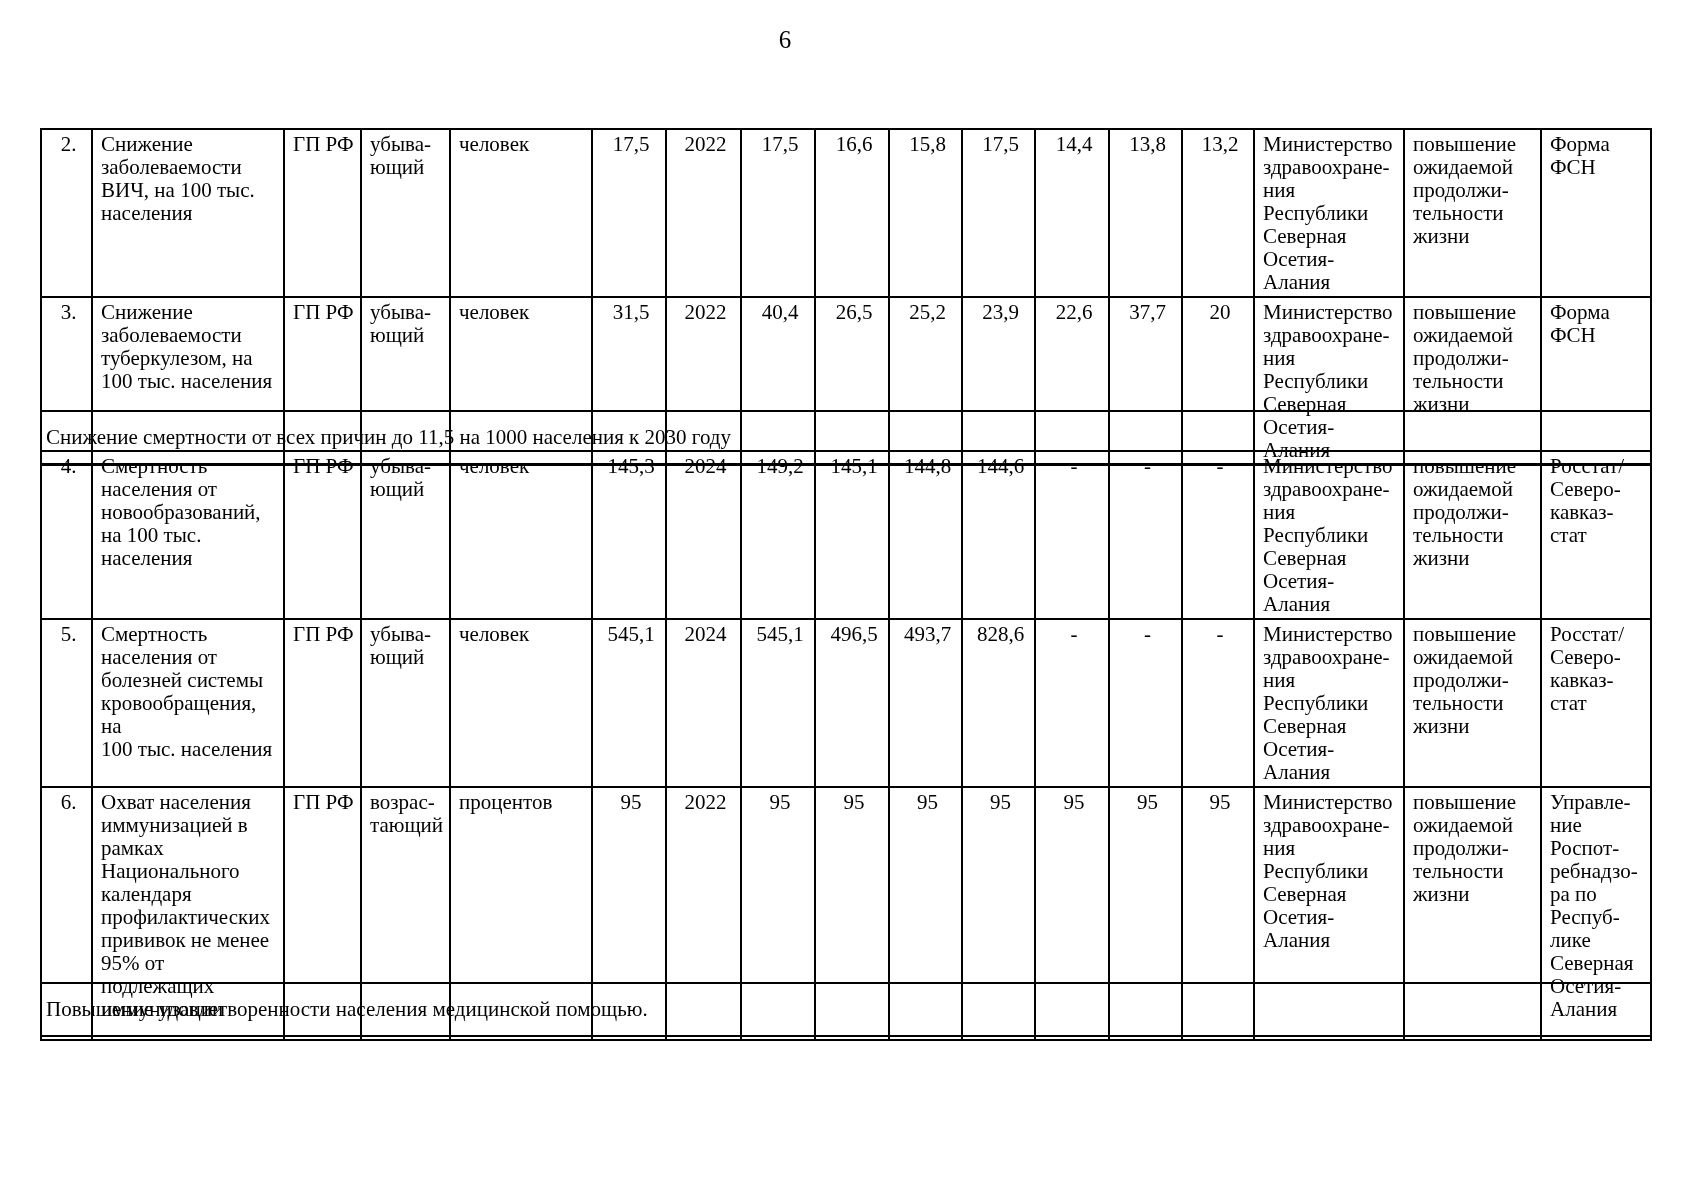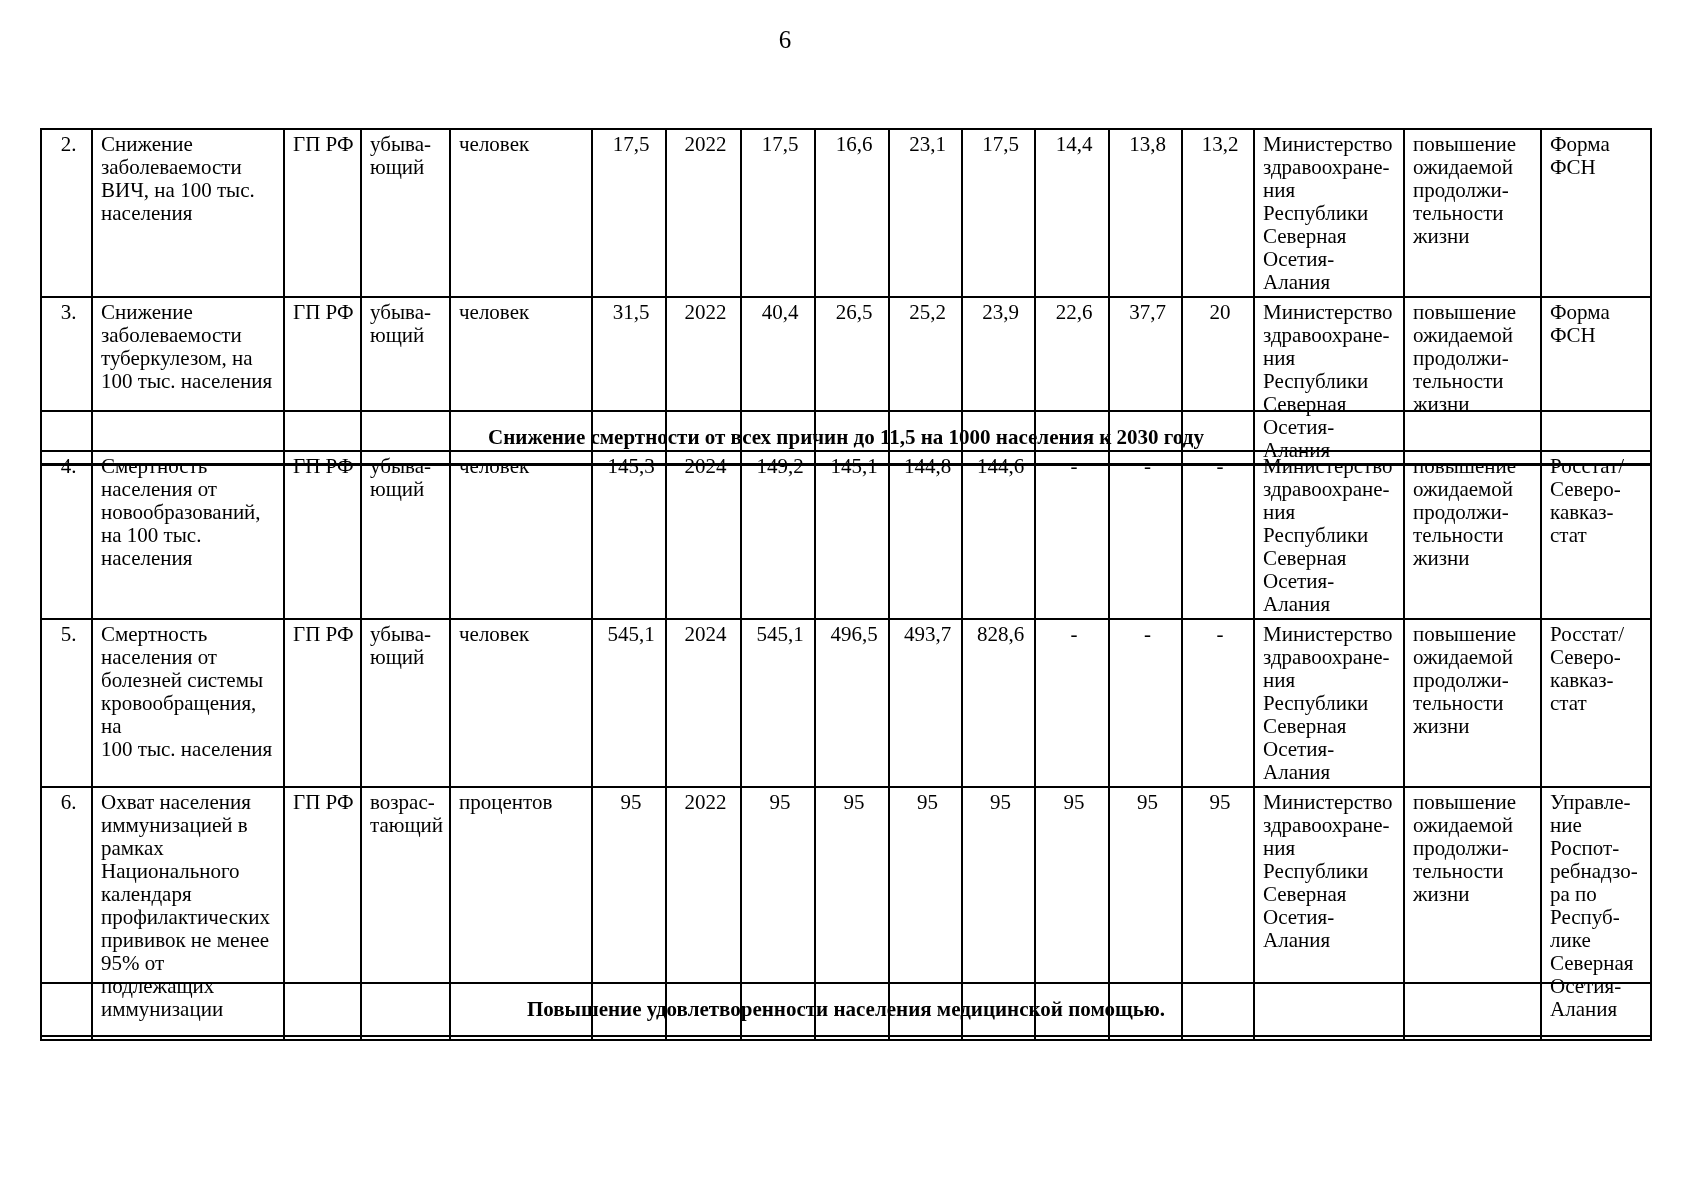--- a/index.html
+++ b/index.html
@@ -28,24 +28,23 @@
     font-size:21px;
     line-height:23px;
     white-space:pre-line;
     overflow:hidden;
     word-wrap:break-word;
   }
   td.num  { text-align:center; padding-left:2px; padding-right:2px; }
   td.c    { text-align:center; padding-left:2px; padding-right:2px; }
   td.va-mid { vertical-align:middle; }
   table.band td {
-    text-align:center;
+    text-align:left;
     vertical-align:middle;
     padding:14px 4px;
-    font-weight:bold;
   }
   #t1 { top:128px; }
   #band1 { top:410px; }
   #t2 { top:450px; }
   #band2 { top:982px; }
 </style>
 </head>
 <body>
 
 <div class="page">
@@ -80,21 +79,21 @@
 ВИЧ, на 100 тыс.
 населения</td>
       <td>ГП РФ</td>
       <td>убыва-
 ющий</td>
       <td>человек</td>
       <td class="c">17,5</td>
       <td class="c">2022</td>
       <td class="c">17,5</td>
       <td class="c">16,6</td>
-      <td class="c">23,1</td>
+      <td class="c">15,8</td>
       <td class="c">17,5</td>
       <td class="c">14,4</td>
       <td class="c">13,8</td>
       <td class="c">13,2</td>
       <td>Министерство
 здравоохране-
 ния
 Республики
 Северная
 Осетия-Алания</td>

